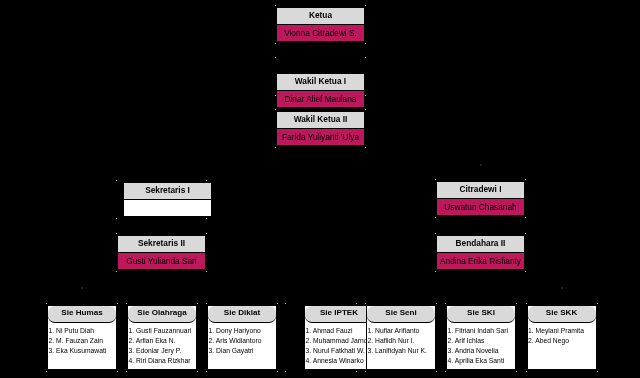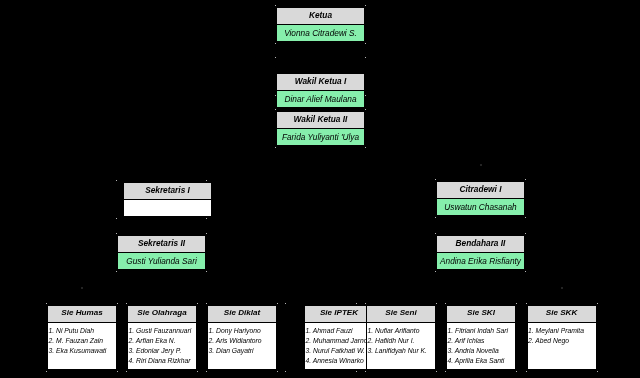--- a/index.html
+++ b/index.html
@@ -18,45 +18,45 @@
     height: 378px;
     background: #000000;
     overflow: hidden;
   }
   .node {
     position: absolute;
     box-sizing: border-box;
     border: 1px solid #000000;
     background: #ffffff;
     overflow: hidden;
-    font-style: italic;
   }
   .node-title {
     position: absolute;
     left: 0; top: 0; right: 0;
     box-sizing: border-box;
     background: #d9d9d9;
     color: #000000;
     font-weight: bold;
     text-align: center;
     border-bottom: 1px solid #000000;
     white-space: nowrap;
     font-size: 8.3px;
     height: 17px;
     line-height: 15px;
   }
   .sec-title {
     font-size: 8.1px;
     line-height: 14.6px;
+    border-radius: 7px;
   }
   .node-body {
     position: absolute;
     left: 0; right: 0; top: 17px; bottom: 0;
     box-sizing: border-box;
-    background: #86efac;
+    background: #be185d;
     color: #000000;
     text-align: center;
     white-space: nowrap;
     font-size: 8.3px;
     line-height: 17px;
   }
   .sec-body {
     position: absolute;
     left: 0; right: 0; top: 17px; bottom: 0;
     box-sizing: border-box;

